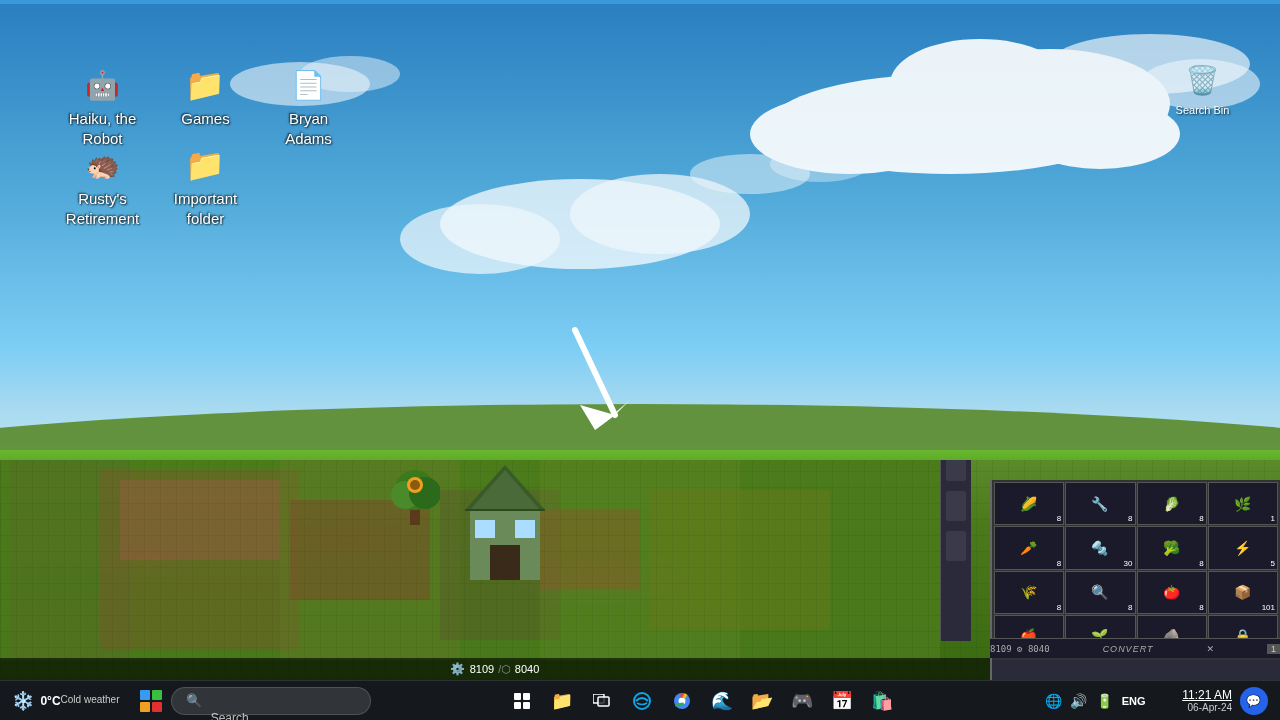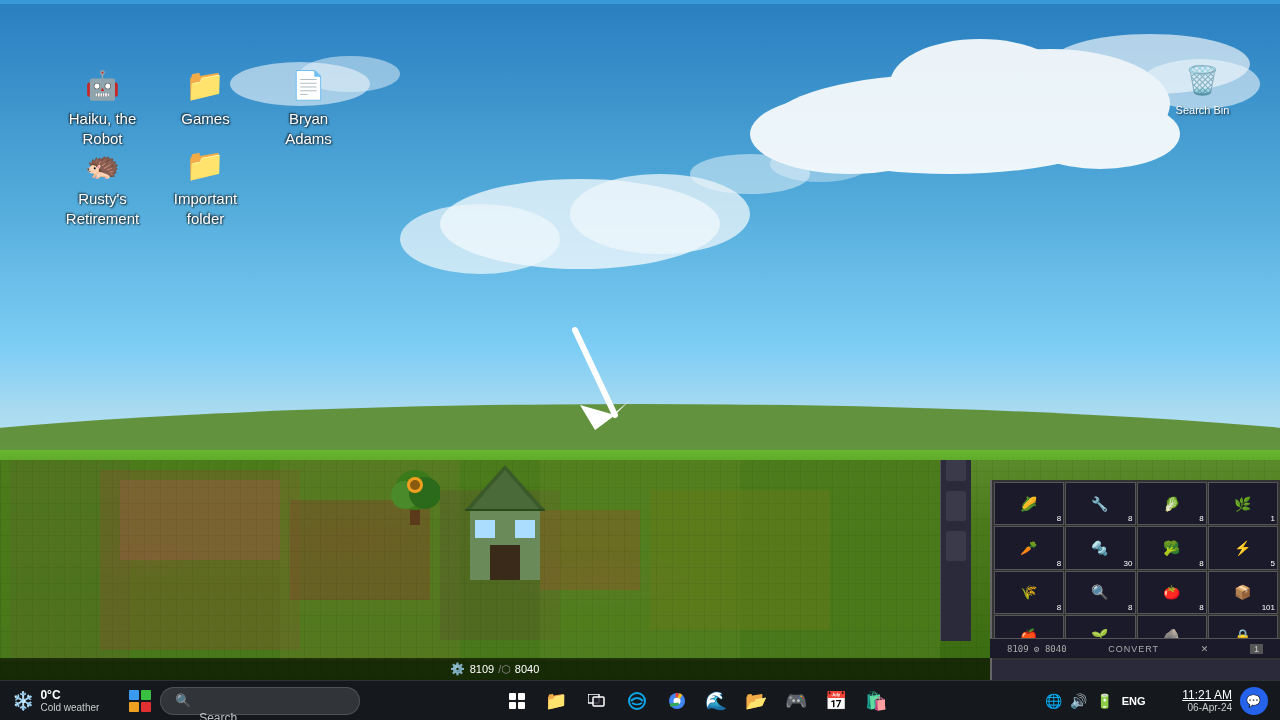--- a/index.html
+++ b/index.html
@@ -209,21 +209,21 @@
       color: white;
       min-width: 120px;
     }
 
     .weather-icon {
       font-size: 18px;
     }
 
     .weather-text {
       display: flex;
-      flex-direction: column;
+      flex-direction: row;
       justify-content: center;
     }
 
     .weather-temp {
       font-size: 12px;
       font-weight: bold;
       color: white;
     }
 
     .weather-desc {
@@ -381,28 +381,29 @@
     #convert-bar {
       position: absolute;
       bottom: 62px;
       right: 0;
       width: 290px;
       height: 20px;
       background: #1a1a2a;
       display: flex;
       align-items: center;
       justify-content: space-between;
-      padding: 0 17px;
+      padding: 0 0;
       border-top: 1px solid #555;
     }
 
     .convert-text {
       color: #aaa;
       font-size: 9px;
       letter-spacing: 1px;
+      font-style: italic;
     }
   </style>
 </head>
 <body>
 
 <div id="desktop">
 
   <svg style="position:absolute;top:0;left:0;width:100%;height:65%;pointer-events:none;" viewBox="0 0 1280 460" xmlns="http://www.w3.org/2000/svg">
 
     <defs>

